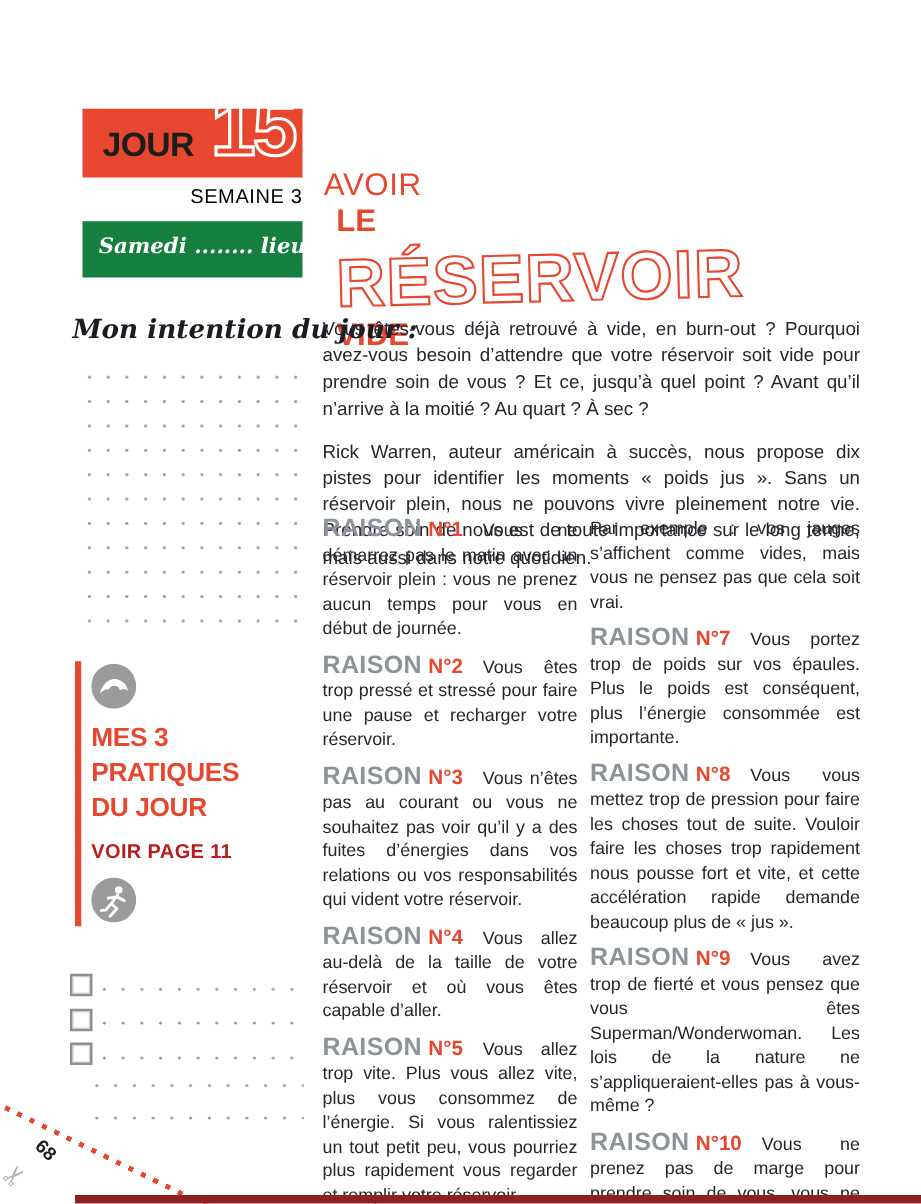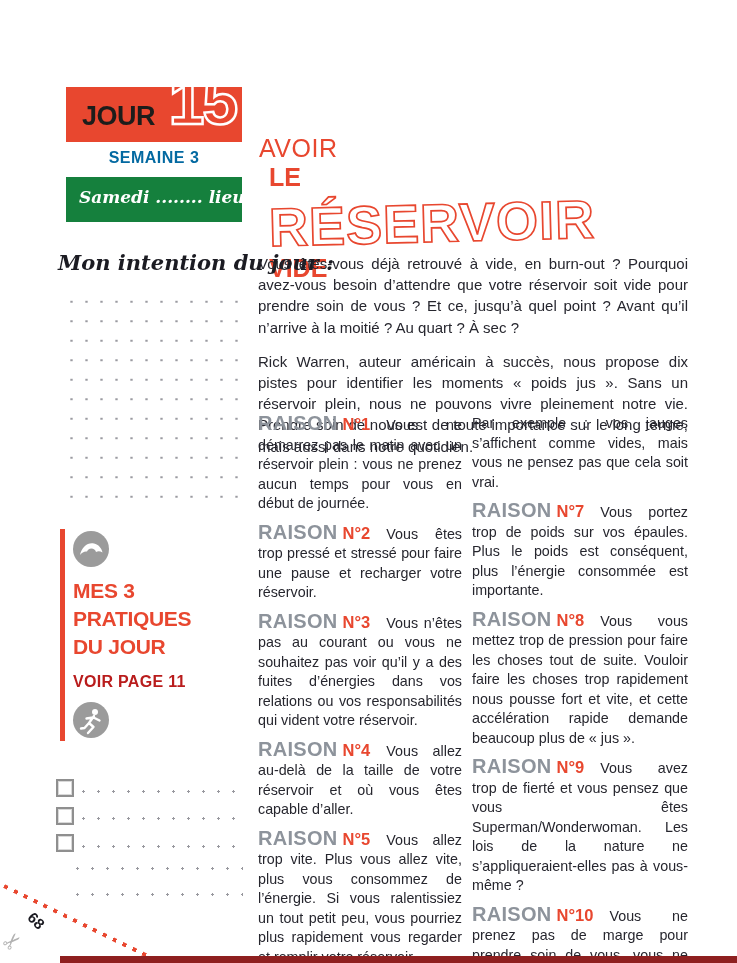--- a/index.html
+++ b/index.html
@@ -4,22 +4,22 @@
 <style>
   html,body{margin:0;padding:0;background:#fff;}
   .page{position:relative;width:737px;height:963px;background:#fff;overflow:hidden;
         font-family:"Liberation Sans",sans-serif;color:#26262e;}
 
   
   .day-block{position:absolute;left:66px;top:87px;width:176px;height:55px;background:#E8472F;text-align:center;}
   .day-label{position:absolute;left:16px;top:14px;font-size:27px;font-weight:800;color:#1d1d1b;letter-spacing:-0.5px;}
   .day-number{position:absolute;right:6px;top:-17px;font-size:64px;font-weight:800;line-height:1;
               color:transparent;-webkit-text-stroke:2.5px #ffffff;letter-spacing:-2px;}
-  .week-label{position:absolute;left:66px;top:149px;width:176px;text-align:center;
-              font-size:16px;font-weight:700;color:#0369a1;letter-spacing:0.5px;}
+  .week-label{position:absolute;left:66px;top:149px;width:176px;text-align:right;
+              font-size:16px;font-weight:400;color:#000000;letter-spacing:0.5px;}
   .date-block{position:absolute;left:66px;top:177px;width:176px;height:45px;background:#15803d;}
   .date-line{position:absolute;left:13px;top:10px;color:#fff;font-size:17px;font-weight:700;
              font-style:italic;font-family:"DejaVu Serif",serif;white-space:nowrap;}
 
   
   .title-avoir{position:absolute;left:259px;top:134px;font-size:25px;font-weight:400;color:#E8472F;letter-spacing:0.5px;}
   .title-line2{position:absolute;left:259px;top:163px;display:flex;align-items:baseline;flex-direction:column;}
   .title-le{font-size:25px;font-weight:800;color:#E8472F;}
   .title-reservoir{font-size:54px;font-weight:800;margin:0 8px 0 10px;color:#ffffff;
                    -webkit-text-stroke:1.7px #E8472F;letter-spacing:1px;

